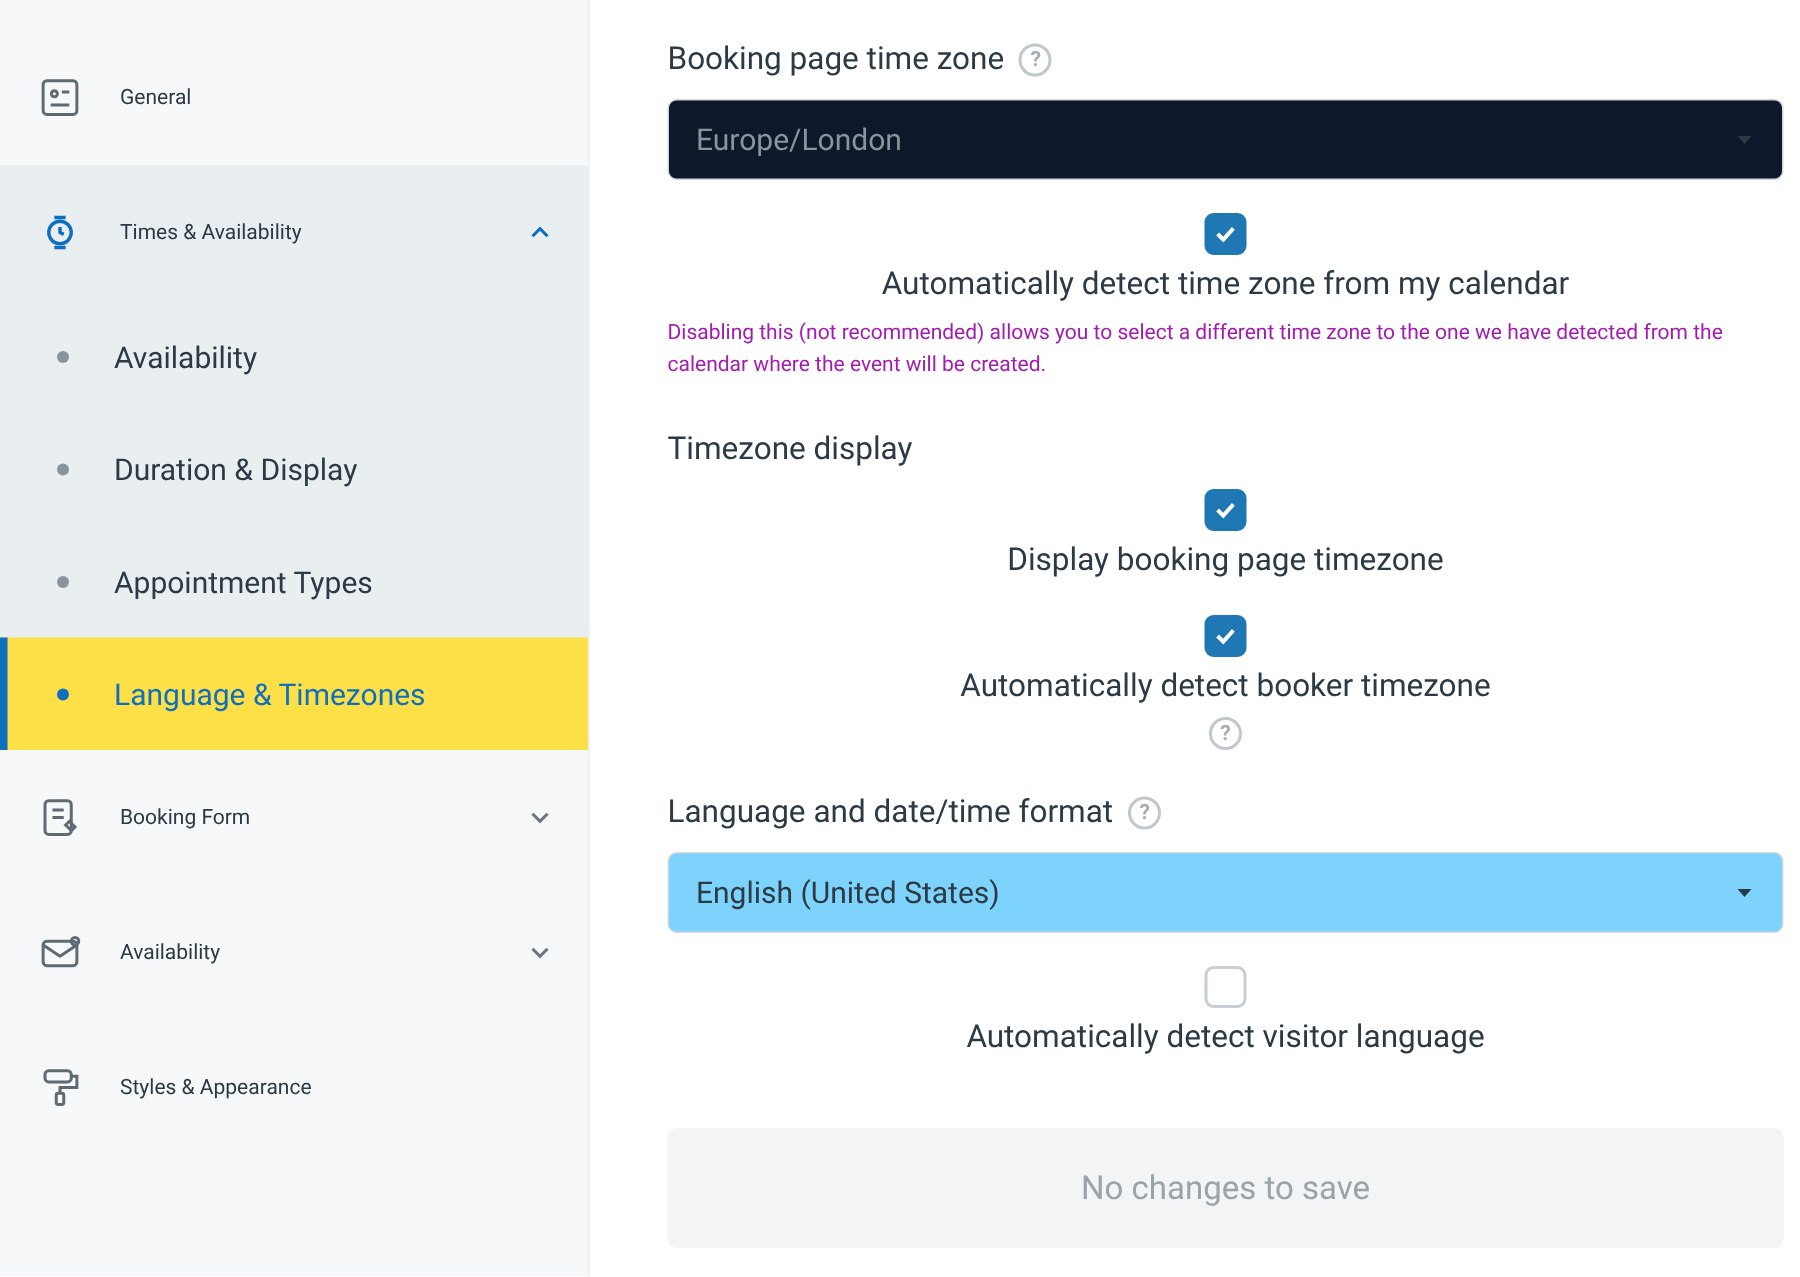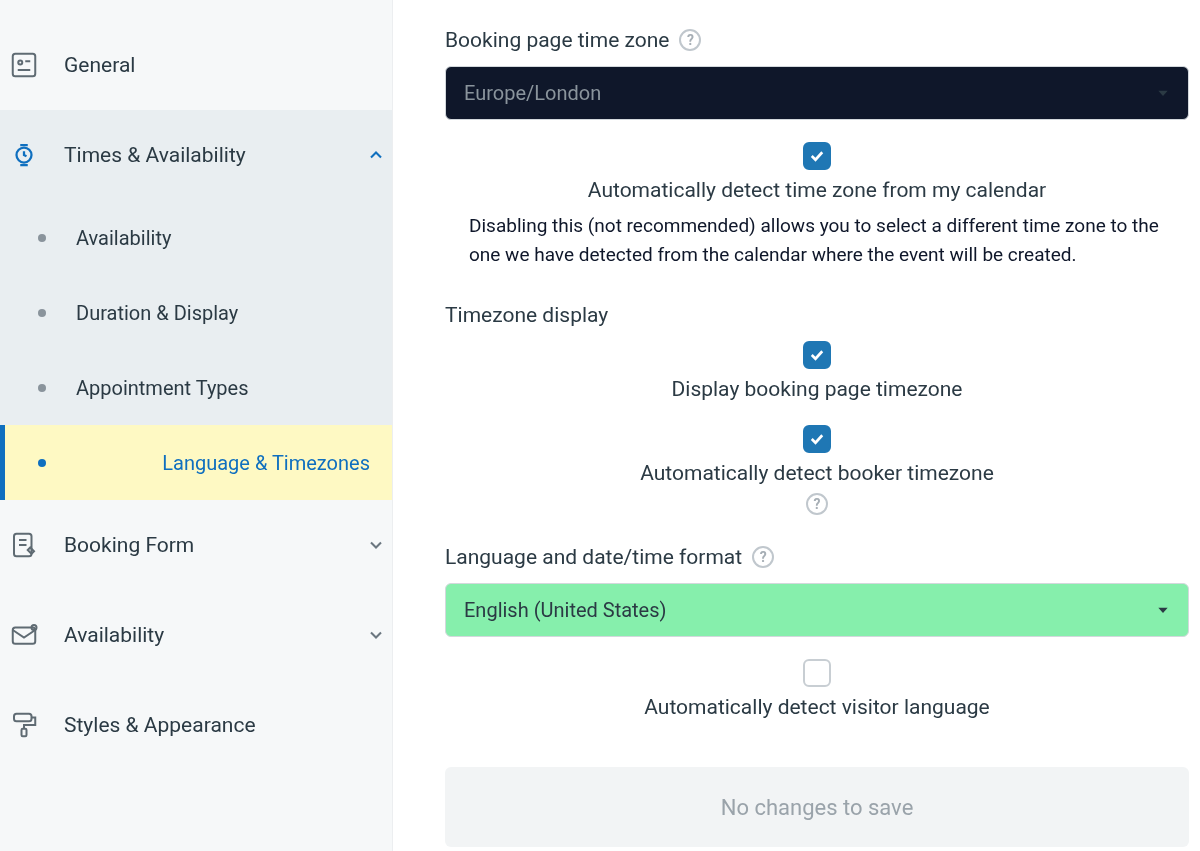--- a/index.html
+++ b/index.html
@@ -16,23 +16,23 @@
 .sidebar {
   width: 393px;
   background: #f6f8f9;
   border-right: 1px solid #eceef0;
   padding-top: 20px;
   flex-shrink: 0;
 }
 .nav-item {
   display: flex;
   align-items: center;
-  padding: 0 6px;
+  padding: 0 22px;
   height: 90px;
-  font-size: 21px;
+  font-size: 14px;
   color: #2b3a44;
   cursor: pointer;
 }
 .nav-item .nav-icon {
   width: 36px;
   height: 36px;
   margin-right: 22px;
   display: flex;
   align-items: center;
   justify-content: center;
@@ -60,24 +60,23 @@
   color: #2b3a44;
   cursor: pointer;
 }
 .sub-item .bullet {
   width: 8px; height: 8px;
   border-radius: 50%;
   background: #8a949c;
   margin-right: 30px;
 }
 .sub-item.active {
-  background: #fef9c3;
+  background: #fde047;
   color: #0f6fbf;
   position: relative;
-  justify-content: space-between;
 }
 .sub-item.active::before {
   content: "";
   position: absolute;
   left: 0; top: 0; bottom: 0;
   width: 5px;
   background: #0f6fbf;
 }
 .sub-item.active .bullet { background: #0f6fbf; }
 
@@ -103,21 +102,21 @@
   justify-content: center;
   font-size: 14px;
   color: #a6aeb5;
   font-weight: bold;
 }
 .select {
   width: 100%;
   height: 54px;
   border: 1px solid #d3d8dc;
   border-radius: 6px;
-  background: #86efac;
+  background: #7dd3fc;
   display: flex;
   align-items: center;
   justify-content: space-between;
   padding: 0 18px;
   font-size: 20px;
   color: #2b3a44;
   cursor: pointer;
   margin-bottom: 22px;
 }
 .select.disabled {
@@ -146,25 +145,24 @@
   justify-content: center;
   cursor: pointer;
   flex-shrink: 0;
 }
 .checkbox.checked {
   background: #1f77b4;
   border-color: #1f77b4;
   color: #fff;
 }
 .hint {
-  font-size: 19px;
-  color: #0f172a;
+  font-size: 14px;
+  color: #a21caf;
   line-height: 1.5;
   margin-bottom: 34px;
-  margin-left: 24px;
 }
 .section-gap { margin-top: 30px; }
 .check-group .checkbox-row { margin-bottom: 24px; }
 
 .save-bar {
   margin-top: 48px;
   height: 80px;
   background: #f2f4f5;
   border-radius: 6px;
   display: flex;

